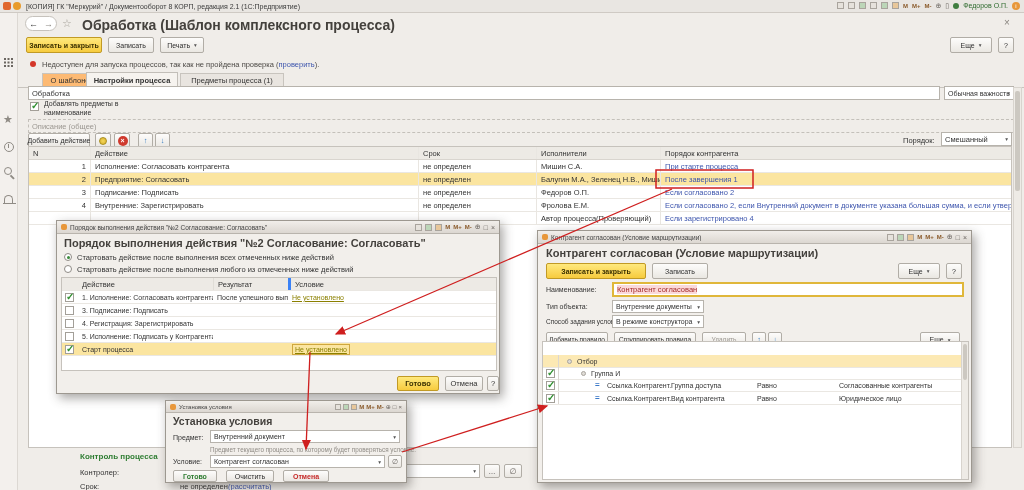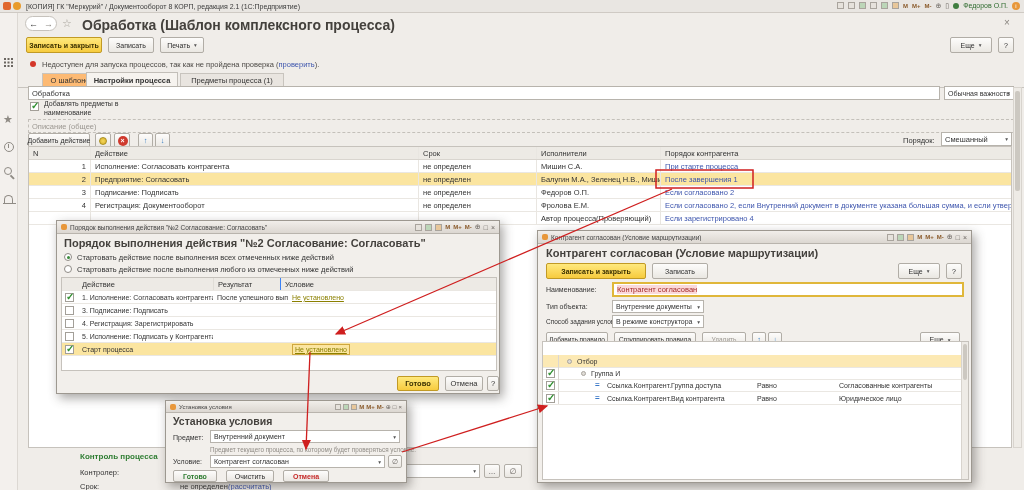--- a/index.html
+++ b/index.html
@@ -188,21 +188,21 @@
       <span class="cell cr" style="left:62px;width:328px">Подписание: Подписать</span>
       <span class="cell cr" style="left:390px;width:118px">не определен</span>
       <span class="cell cr" style="left:508px;width:124px">Федоров О.П.</span>
       <span class="cell" style="left:632px;width:350px">
           <span class="link">Если согласовано 2</span>
         </span>
     </div>
 
     <div class="row" style="top:52px">
       <span class="cell cr" style="left:0;width:62px;justify-content:flex-end">4</span>
-      <span class="cell cr" style="left:62px;width:328px">Регистрация: Документооборот</span>
+      <span class="cell cr" style="left:62px;width:328px">Внутренние: Зарегистрировать</span>
       <span class="cell cr" style="left:390px;width:118px">не определен</span>
       <span class="cell cr" style="left:508px;width:124px">Фролова Е.М.</span>
       <span class="cell" style="left:632px;width:350px">
           <span class="link">Если согласовано 2, если Внутренний документ в документе указана большая сумма, и если утверждено...</span>
         </span>
     </div>
 
     <div class="row" style="top:65px">
       <span class="cell cr" style="left:0;width:62px;justify-content:flex-end"></span>
       <span class="cell cr" style="left:62px;width:328px"></span>
@@ -247,21 +247,21 @@
   <span class="lbl" style="left:7px;top:16px;font-size:11px;font-weight:bold;color:#44413d">Порядок выполнения действия "№2 Согласование: Согласовать"</span>
   <span class="radio on" style="left:7px;top:32px"></span>
   <span class="lbl t75" style="left:20px;top:32px">Стартовать действие после выполнения всех отмеченных ниже действий</span>
   <span class="radio" style="left:7px;top:44px"></span>
   <span class="lbl t75" style="left:20px;top:44px">Стартовать действие после выполнения любого из отмеченных ниже действий</span>
 
   <div class="abs" style="left:4px;top:56px;width:436px;height:94px;background:#fff;border:1px solid #c6c2bc">
     <div class="row hd" style="top:0">
       <span class="cell" style="left:16px;width:135px">Действие</span>
       <span class="cell" style="left:151px;width:75px;border-left:1px solid #e0ddd7">Результат</span>
-      <span class="cell" style="left:218px;width:208px;border-left:1px solid #3b82f6">Условие</span>
+      <span class="cell" style="left:226px;width:208px;border-left:3px solid #3b82f6">Условие</span>
     </div>
     <div class="row" style="top:13px">
       <span class="cb on" style="left:3px;top:2px"></span>
       <span class="cell" style="left:16px;width:135px;font-size:7px">1. Исполнение: Согласовать контрагента</span>
       <span class="cell" style="left:151px;width:75px;font-size:7px">После успешного вып...</span>
       <span class="cell" style="left:226px;width:208px">
           <span class="olink t7">Не установлено</span>
         </span>
     </div>
     <div class="row" style="top:26px">

